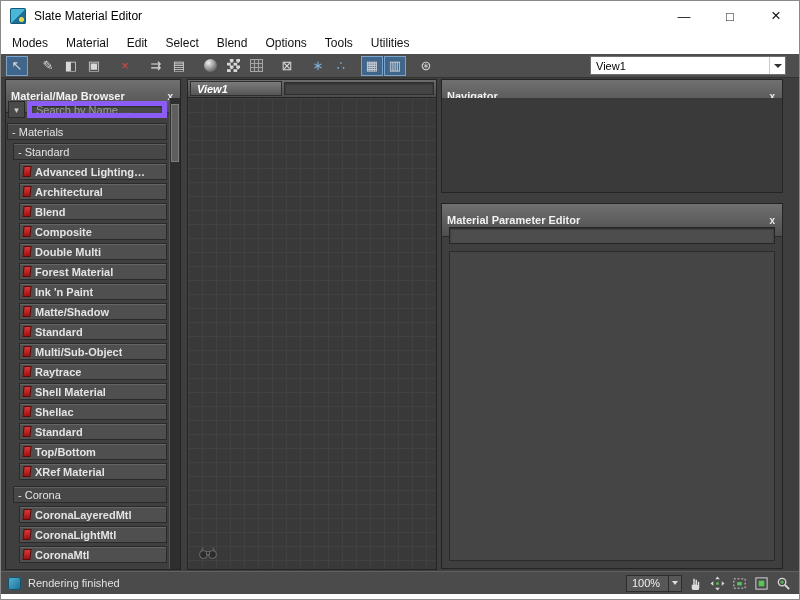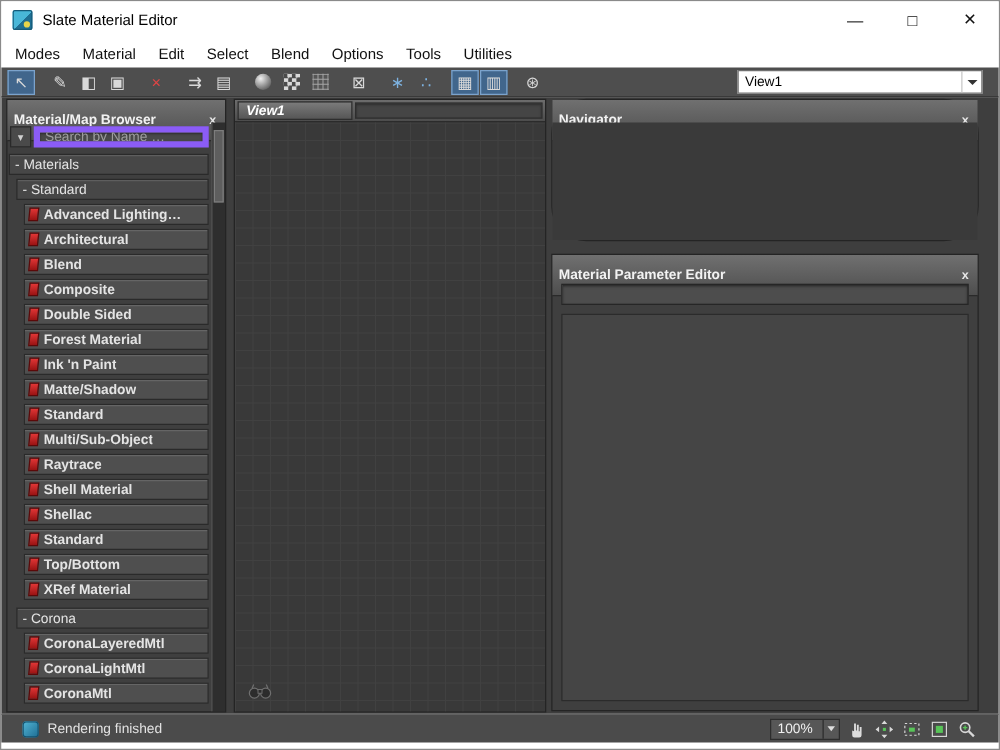--- a/index.html
+++ b/index.html
@@ -95,32 +95,32 @@
     font-size:11px; font-weight:bold; font-style:italic; color:#fff; }
   .tab-rest { flex:1; height:13px; margin-left:2px; background:#454545;
     border:1px solid #2e2e2e; box-shadow:inset 0 1px 2px rgba(0,0,0,.35); }
   .grid-area { position:absolute; top:18px; left:0; right:0; bottom:0; background-color:#393939;
     background-image:linear-gradient(#414141 1px, transparent 1px),
       linear-gradient(90deg,#414141 1px, transparent 1px);
     background-size:14px 14px; }
   .binoculars { position:absolute; left:10px; bottom:9px; }
 
   
-  .navigator { left:440px; top:1px; width:342px; height:114px;border-radius:28px; }
+  .navigator { left:440px; top:1px; width:342px; height:114px; }
   .nav-body { position:absolute; top:18px; left:0; right:0; bottom:0; background:#3a3a3a; }
   .paramed { left:440px; top:125px; width:342px; height:366px; }
   .param-field { position:absolute; top:23px; left:7px; right:7px; height:17px; background:#4d4d4d;
     border:1px solid #262626; box-shadow:inset 0 1px 2px rgba(0,0,0,.5); color:#e0e0e0;
     font-size:11px; padding:0 4px; font-family:"Liberation Sans", sans-serif; outline:none; }
   .param-body { position:absolute; top:47px; left:7px; right:7px; bottom:7px; background:#454545;
     border:1px solid #2b2b2b; }
 
   
   .statusbar { position:absolute; top:570px; left:0; right:0; height:23px; background:#4b4b4b;
-    border-top:1px solid #616161; display:flex; align-items:center; padding:0 17px; }
+    border-top:1px solid #616161; display:flex; align-items:center; padding:0 7px; }
   .status-icon { width:13px; height:13px; border-radius:3px;
     background:linear-gradient(135deg,#53b6d6,#1d6c92); box-shadow:inset 0 0 0 1px #14526f; }
   .status-msg { margin-left:7px; font-size:11px; color:#e2e2e2; }
   .status-right { margin-left:auto; display:flex; align-items:center; gap:5px; }
   .zoom-select { width:56px; height:17px; background:#575757; border:1px solid #2d2d2d;
     display:flex; align-items:center; font-size:11px; color:#f0f0f0; }
   .zoom-select .ztext { padding-left:5px; }
   .zoom-select .zarrow { margin-left:auto; width:13px; height:100%; display:flex;
     align-items:center; justify-content:center; border-left:1px solid #2d2d2d; }
   .zoom-select .tri-down { border-top-color:#ddd; border-left-width:3px; border-right-width:3px;
@@ -250,21 +250,21 @@
             <div class="row item">
               <span class="mat-icon"></span>
               <span class="row-label">Blend</span>
             </div>
             <div class="row item">
               <span class="mat-icon"></span>
               <span class="row-label">Composite</span>
             </div>
             <div class="row item">
               <span class="mat-icon"></span>
-              <span class="row-label">Double Sided</span>
+              <span class="row-label">Double Multi</span>
             </div>
             <div class="row item">
               <span class="mat-icon"></span>
               <span class="row-label">Forest Material</span>
             </div>
             <div class="row item">
               <span class="mat-icon"></span>
               <span class="row-label">Ink 'n Paint</span>
             </div>
             <div class="row item">

